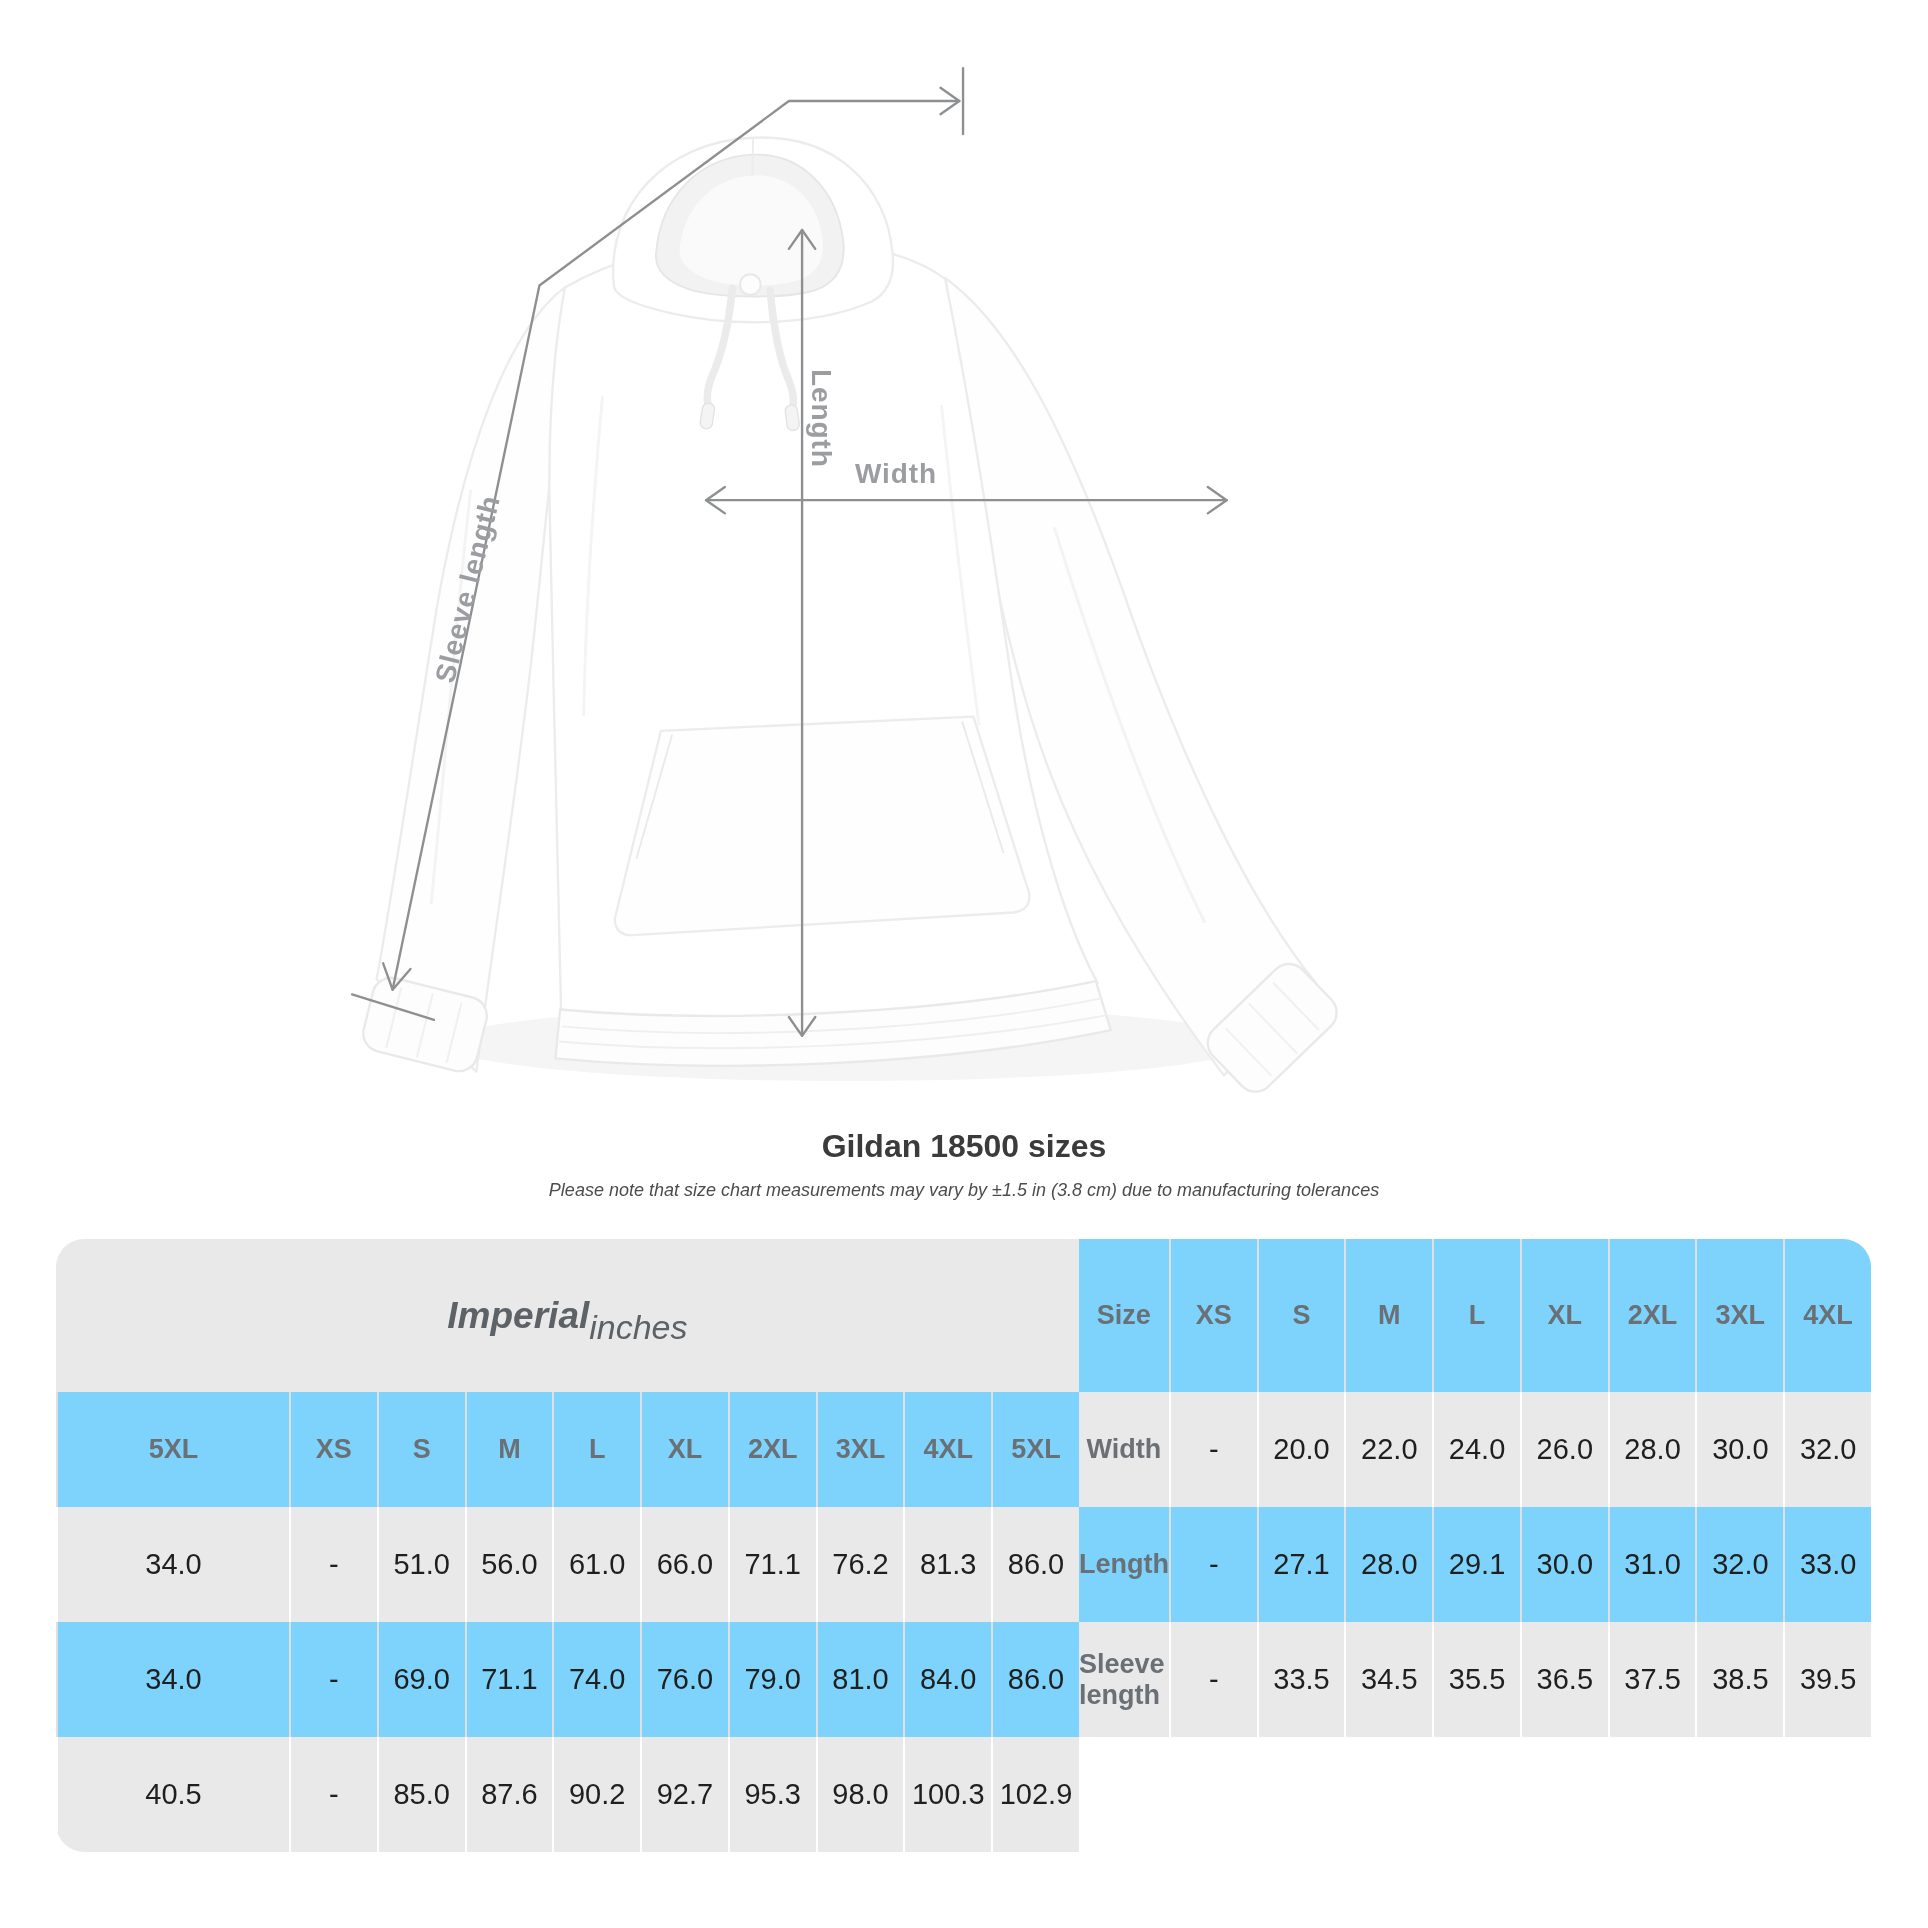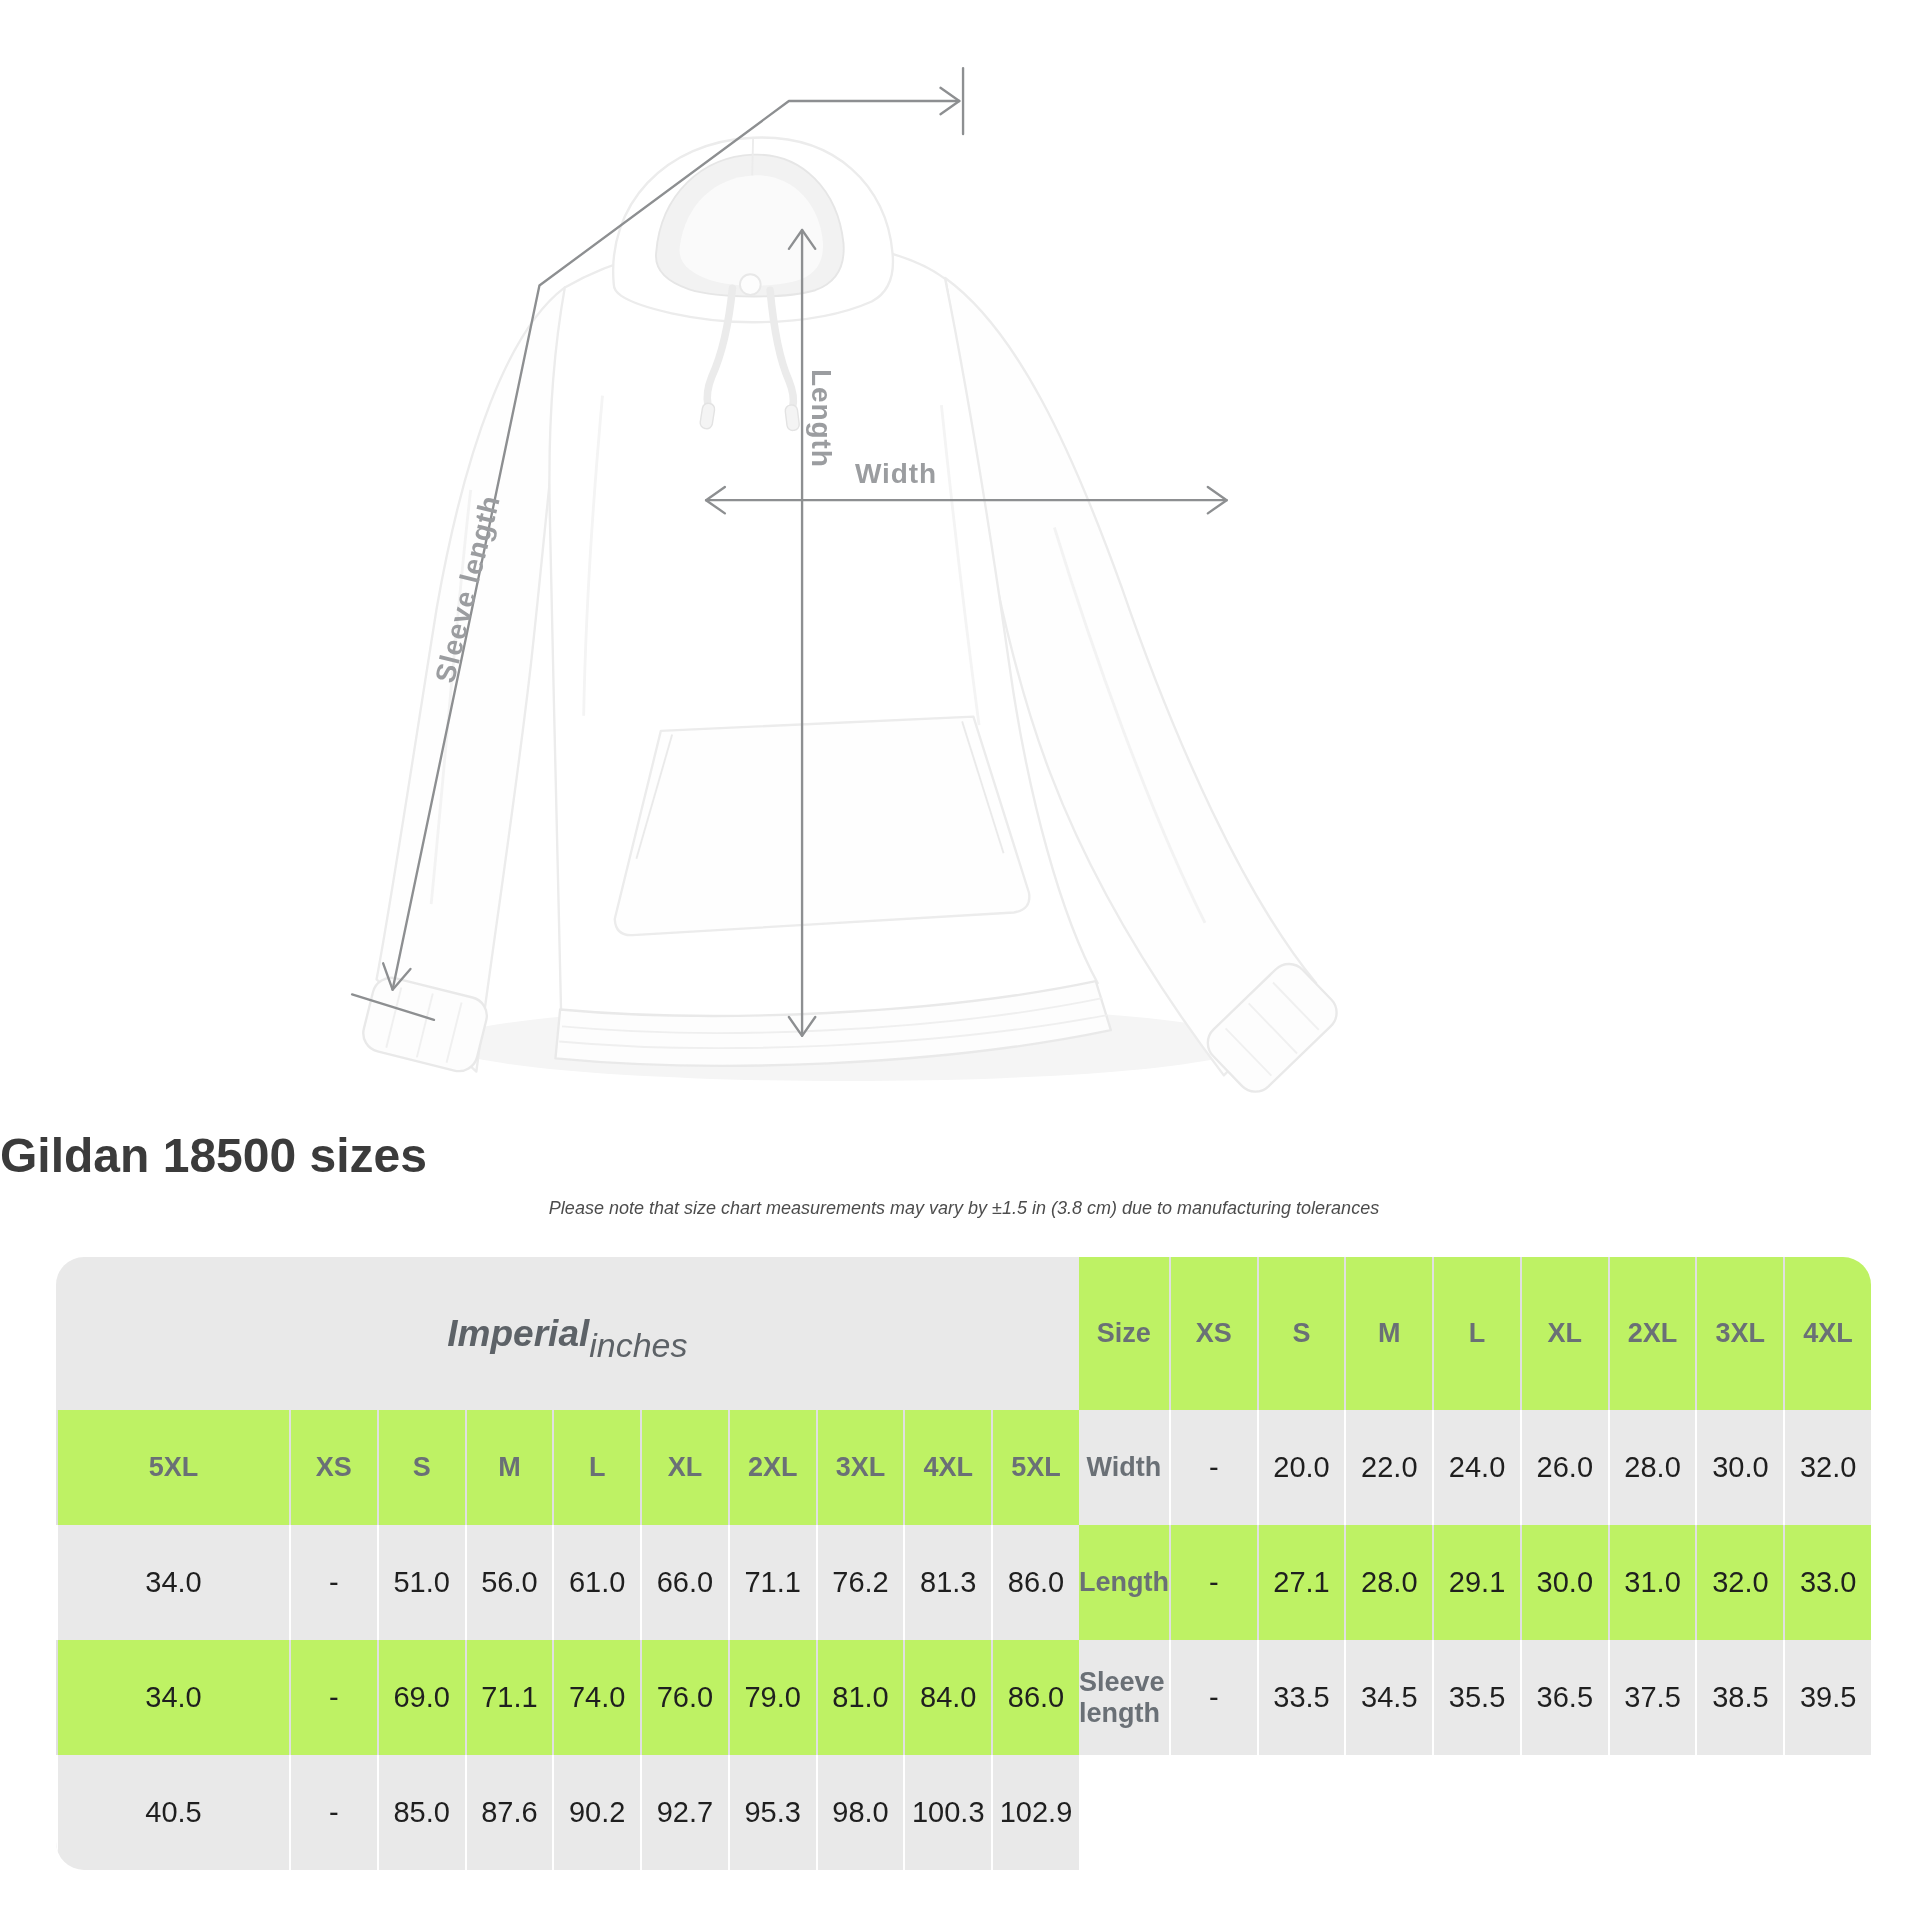--- a/index.html
+++ b/index.html
@@ -7,36 +7,36 @@
 
   
   .hero{position:relative;width:1928px;height:1102px;}
   .hero svg{position:absolute;left:0;top:0;}
   .measure-label{position:absolute;color:#9b9da0;font-weight:700;font-size:28px;letter-spacing:0.9px;white-space:nowrap;}
   .label-width{left:855px;top:458px;}
   .label-length{left:837px;top:369px;transform:rotate(90deg);transform-origin:0 0;}
   .label-sleeve{left:468px;top:589px;transform:translate(-50%,-50%) rotate(-76deg);}
 
   
-  .page-title{margin:26px 0 0 0;text-align:left;font-size:48px;font-weight:700;color:#3b3b3b;}
+  .page-title{margin:26px 0 0 0;text-align:center;font-size:32px;font-weight:700;color:#3b3b3b;}
   .page-subtitle{margin:15px 0 0 0;text-align:center;font-style:italic;font-size:18px;color:#4c4c4c;}
 
   
   .size-table{
     margin:38px 56px 0 56px;
     width:1815px;
     display:grid;
     grid-template-columns:233px repeat(18, 1fr);
     grid-template-rows:153px 115px 115px 115px 115px;
     border-radius:28px;
     overflow:hidden;
     background:#ffffff;
   }
   .cell{display:flex;align-items:center;justify-content:center;}
-  .w{background:#bef264;}
+  .w{background:#7dd3fc;}
   .g{background:#e9e9e9;}
   .band{background:#e9e9e9;}
   .w.bl{border-left:2.8px solid #e0e0e0;}
   .g.bl{border-left:2.8px solid #ffffff;}
   .lab{color:#6a7076;font-weight:700;font-size:27px;}
   .num{color:#1f1f1f;font-size:29px;}
   .unit-label{font-style:italic;font-weight:700;font-size:37px;color:#5d6267;}
   .unit-sub{font-style:italic;font-size:34px;color:#5d6267;margin-top:23px;}
 </style>
 </head>

